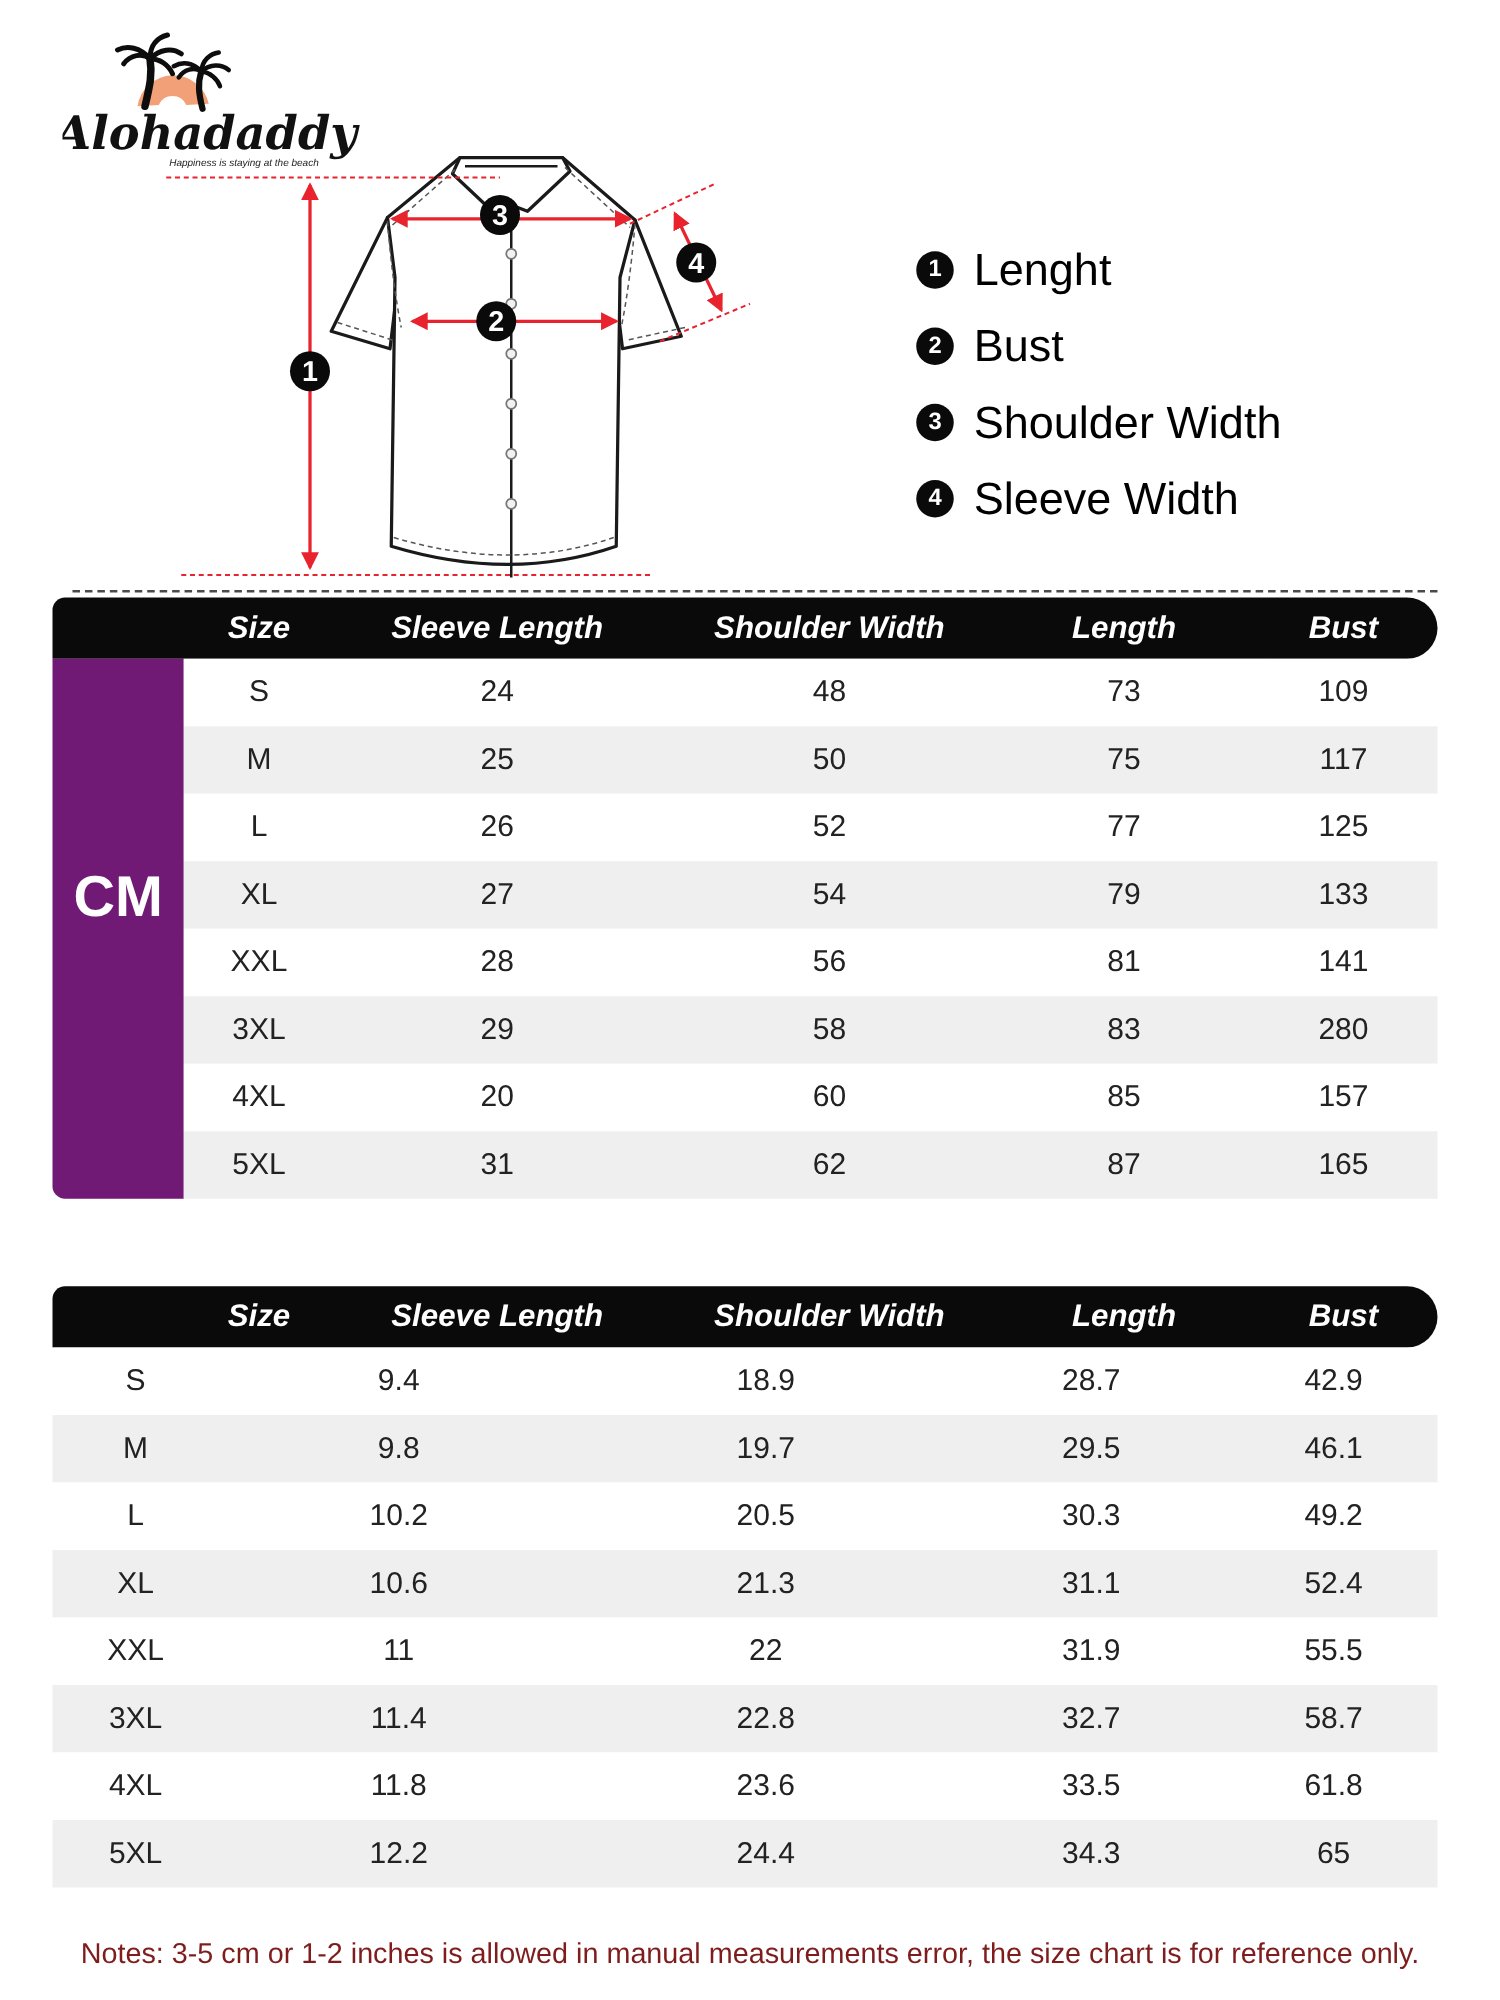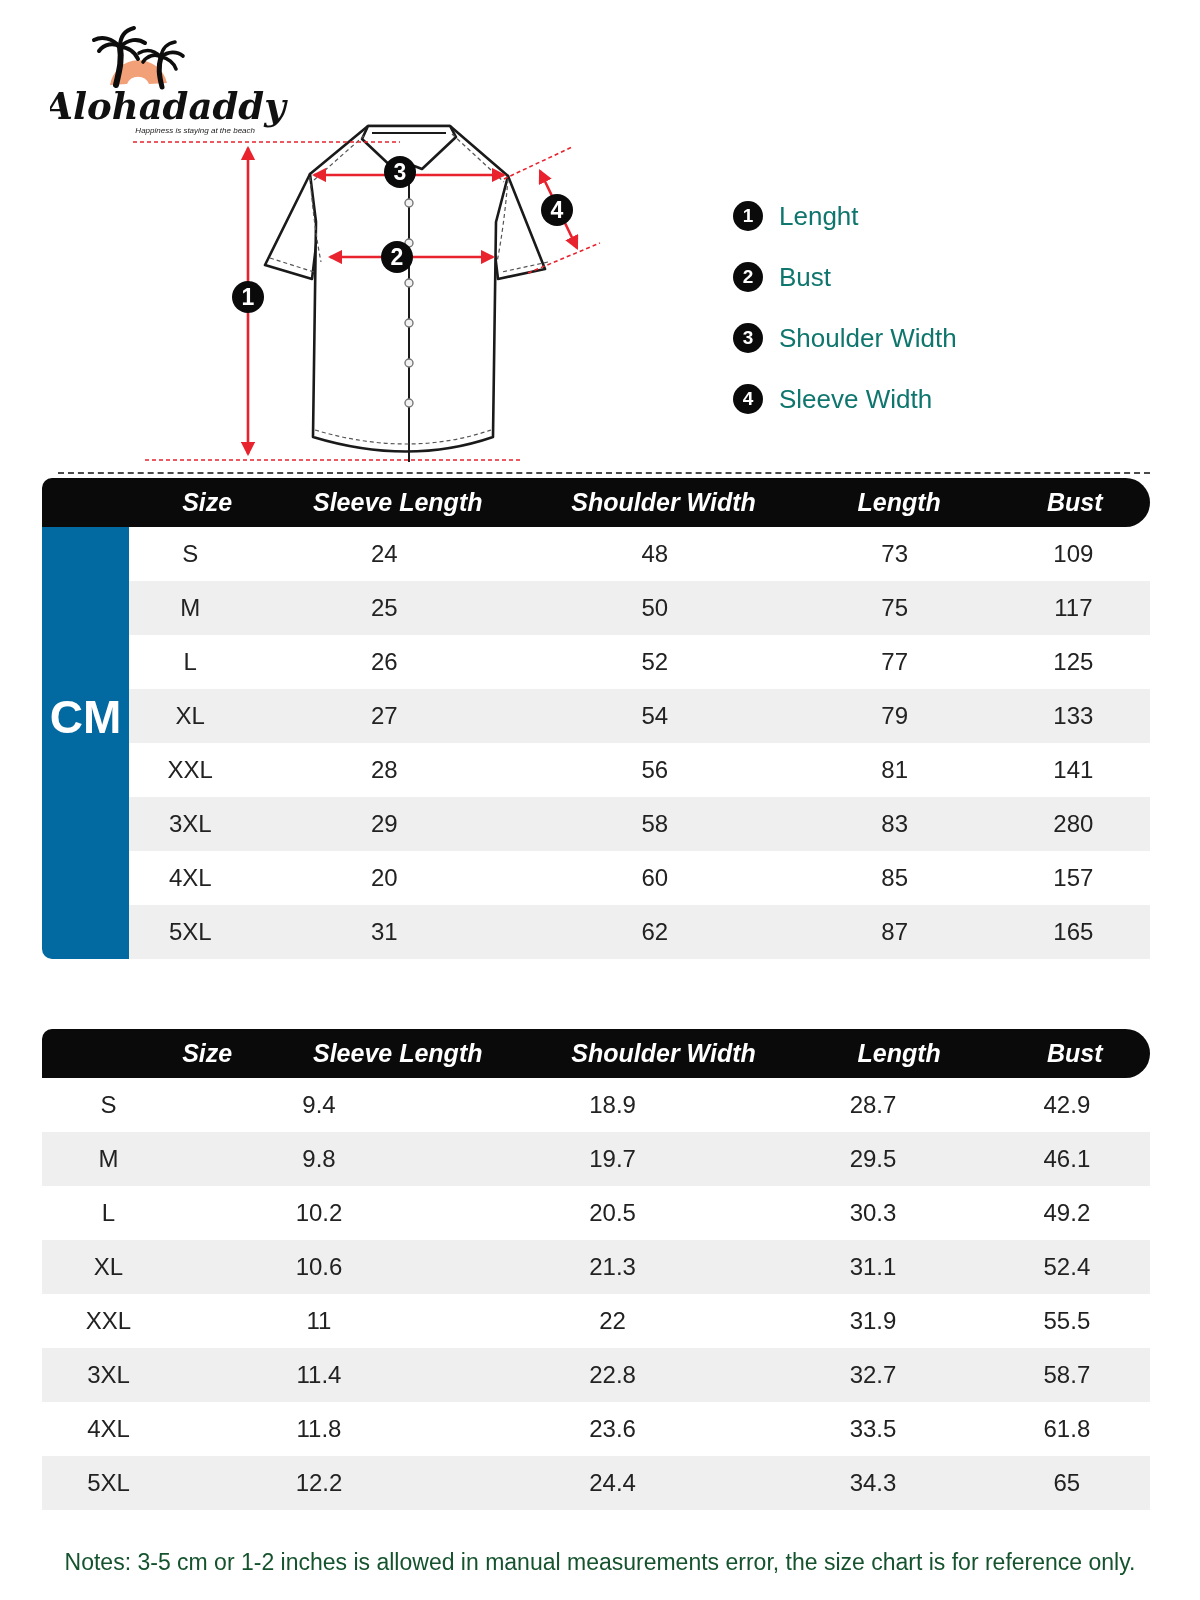--- a/index.html
+++ b/index.html
@@ -15,43 +15,43 @@
   
   #shirt-svg { position:absolute; left:100px; top:100px; width:600px; height:370px; }
   #diagram-separator { position:absolute; left:58px; top:455px; width:1092px;
     border-top:2px dashed #4a4a4a; }
 
   
   #legend { position:absolute; left:733px; top:184px; }
   .legend-row { display:flex; align-items:center; gap:16px; height:30px; margin-bottom:31px; }
   .num-badge { width:30px; height:30px; border-radius:50%; background:#0a0a0a; color:#fff;
     display:flex; align-items:center; justify-content:center; font-weight:bold; font-size:19px; flex:0 0 30px; }
-  .legend-label { font-size:26px; color:#0f766e; }
+  .legend-label { font-size:36px; color:#000000; }
 
   
   .size-table { position:absolute; left:42px; width:1108px; }
   #cm-table  { top:461px; }
   #inch-table{ top:1012px; }
   .t-header { height:49px; background:#0a0a0a; border-radius:10px 24.5px 24.5px 0;
     display:flex; align-items:center; padding-left:105px; }
   .t-header .t-cell { color:#fff; font-weight:bold; font-size:25px;font-style:italic; }
   .t-body { display:flex; }
-  .unit-strip { width:87px; background:#0369a1; border-radius:0 0 0 10px;
+  .unit-strip { width:105px; background:#701a75; border-radius:0 0 0 10px;
     display:flex; align-items:center; justify-content:center; color:#fff; font-weight:bold; }
   #cm-table .unit-strip { font-size:46px; padding-bottom:52px; }
   #inch-table .unit-strip { font-size:34px; padding-bottom:30px; }
   .t-rows { flex:1; }
   .t-row { display:flex; align-items:center; height:54px; background:#ffffff; }
   .t-row.alt { background:#efefef; }
   .t-row .t-cell { font-size:24px; color:#222; }
   .t-cell { text-align:center; }
   .c0{width:12%;} .c1{width:26%;} .c2{width:27%;} .c3{width:20%;} .c4{width:15%;}
 
   
-  #notes { position:absolute; left:0; right:0; top:1532px; text-align:center; font-size:23px; color:#14532d; }
+  #notes { position:absolute; left:0; right:0; top:1532px; text-align:center; font-size:23px; color:#7f1d1d; }
 </style>
 </head>
 <body>
 
 <div id="canvas">
 
   <svg id="logo" viewBox="0 0 240 118">
 
     <path d="M 60,62 A 29,29 0 0 1 117,60 L 99,61 A 12,12 0 0 0 77,61 Z" fill="#f2a077" stroke="none"></path>
 

